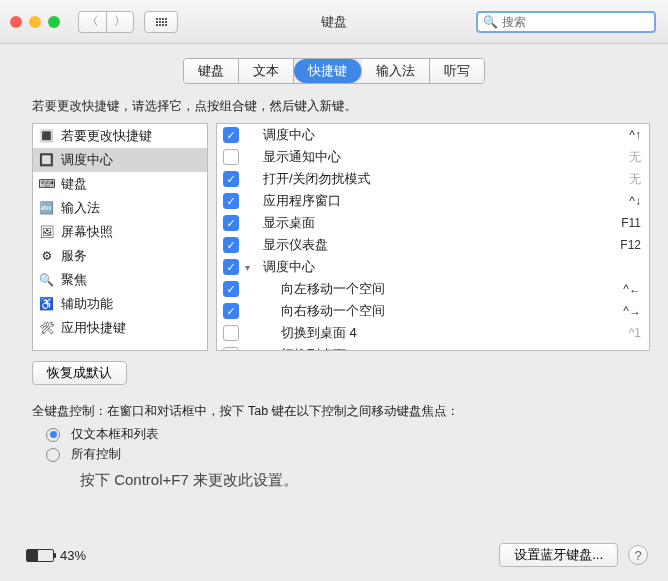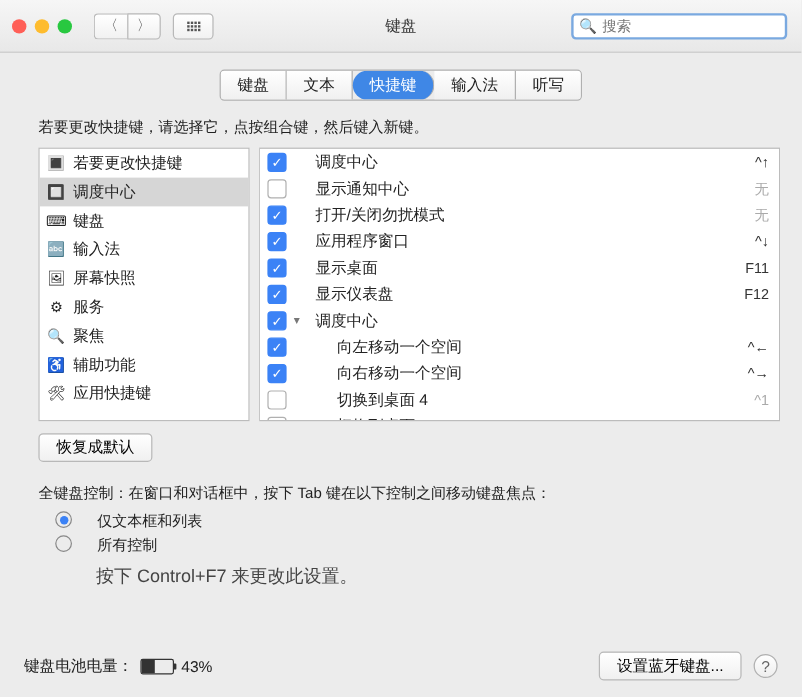--- a/index.html
+++ b/index.html
@@ -47,21 +47,21 @@
 .shrow .label { flex: 1; }
 .shrow .key { color: #333; font-size: 12px; }
 .shrow .key.dim { color: #aaa; }
 .shrow.indent .label { padding-left: 18px; }
 
 .restore { display: flex; justify-content: flex-start; margin-top: 10px; }
 .macbtn { background: linear-gradient(#fff,#f0f0f0); border: 1px solid #b8b8b8; border-radius: 4px; padding: 2px 14px; font-size: 13px; }
 
 .kbcontrol { margin-top: 18px; font-size: 12.5px; }
 .radios { margin-top: 6px; margin-left: 14px; }
-.radiorow { display: flex; align-items: flex-start; gap: 21px; margin-bottom: 3px; }
+.radiorow { display: flex; align-items: center; gap: 11px; margin-bottom: 3px; }
 .radio { width: 14px; height: 14px; border: 1px solid #888; border-radius: 50%; display: flex; align-items: center; justify-content: center; }
 .radio.on::after { content:""; width: 7px; height: 7px; background: #3b82f6; border-radius: 50%; }
 .tip { margin-top: 8px; font-size: 15px; color: #444; margin-left: 48px; }
 
 .footer { position: absolute; bottom: 14px; left: 20px; right: 20px; display: flex; align-items: center; }
 .battlabel { font-size: 13px; }
 .batt { width: 28px; height: 13px; border: 1px solid #333; border-radius: 2px; margin: 0 6px; position: relative; }
 .batt::after { content:""; position:absolute; right:-3px; top:3px; width:2px; height:5px; background:#333; border-radius:0 1px 1px 0; }
 .batt .fill { height: 100%; background: #333; }
 .spacer { flex: 1; }
@@ -237,21 +237,20 @@
         <div class="radiorow">
           <span class="radio"></span>
           <span>所有控制</span>
         </div>
       </div>
     <div class="tip">按下 Control+F7 来更改此设置。</div>
   </div>
 </div>
 
 <div class="footer">
-  <span class="battlabel">键盘电池电量：</span>
   <div class="batt">
       <div class="fill" id="battfill" style="width: 43%;"></div>
     </div>
   <span>43%</span>
   <div class="spacer"></div>
   <button class="macbtn">设置蓝牙键盘...</button>
   <div class="help">?</div>
 </div>
 
 </body></html>

